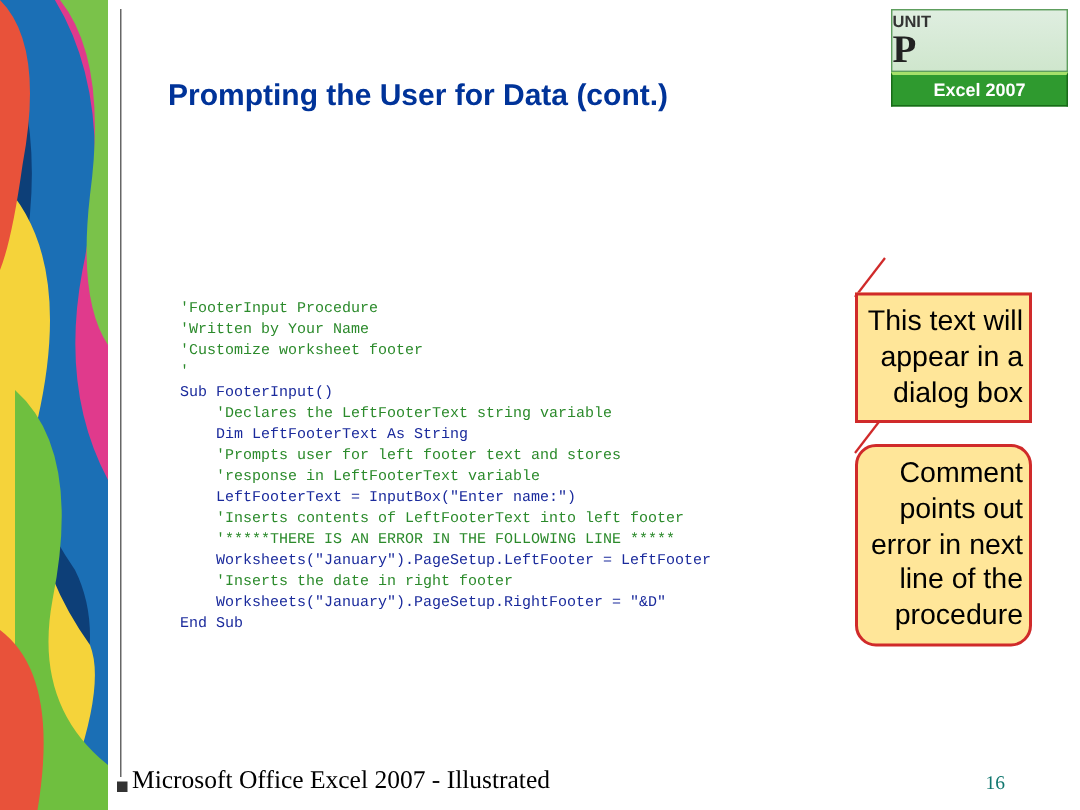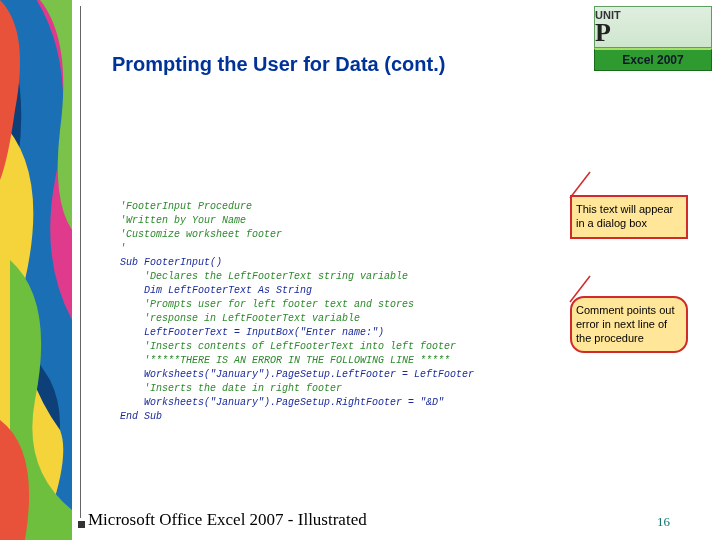--- a/index.html
+++ b/index.html
@@ -33,21 +33,21 @@
   .unit-p {
     font-family: "Times New Roman", serif;
     font-size: 26px;
     line-height: 24px;
     font-weight: bold;
     color: #222;
     padding-bottom: 2px;
   }
   .unit-bottom {
     background: #2f9a2f;
-    color: #0f172a;
+    color: #ffffff;
     font-size: 12px;
     font-weight: bold;
     text-align: center;
     padding: 3px 0;
     border: 1px solid #186b18;
     border-top: 2px solid #a6e06a;
   }
   .title {
     position: absolute;
     left: 112px; top: 52px;
@@ -65,33 +65,32 @@
     background: #666;
   }
   .code-block {
     position: absolute;
     left: 120px; top: 200px;
     width: 400px;
     font-family: "Courier New", monospace;
     font-size: 10px;
     line-height: 14px;
     white-space: pre;
-    font-style: italic;
   }
   .code-block .c { color: #2b8a2b; }
   .code-block .k { color: #1a2a9c; }
   .callout {
     position: absolute;
     right: 32px;
     width: 118px;
     background: #ffe699;
     border: 2px solid #d02a2a;
     padding: 6px 4px;
-    font-size: 11px;
-    text-align: left;
+    font-size: 19px;
+    text-align: right;
     line-height: 1.25;
   }
   .callout1 { top: 195px; }
   .callout2 { top: 296px; border-radius: 14px; }
   .callout-line {
     position: absolute;
     stroke: #d02a2a;
     stroke-width: 1.5;
     fill: none;
   }

